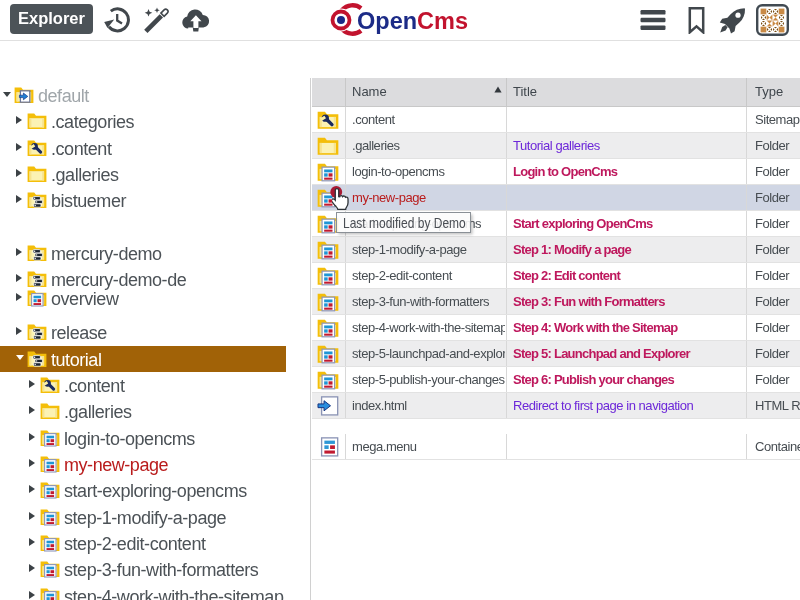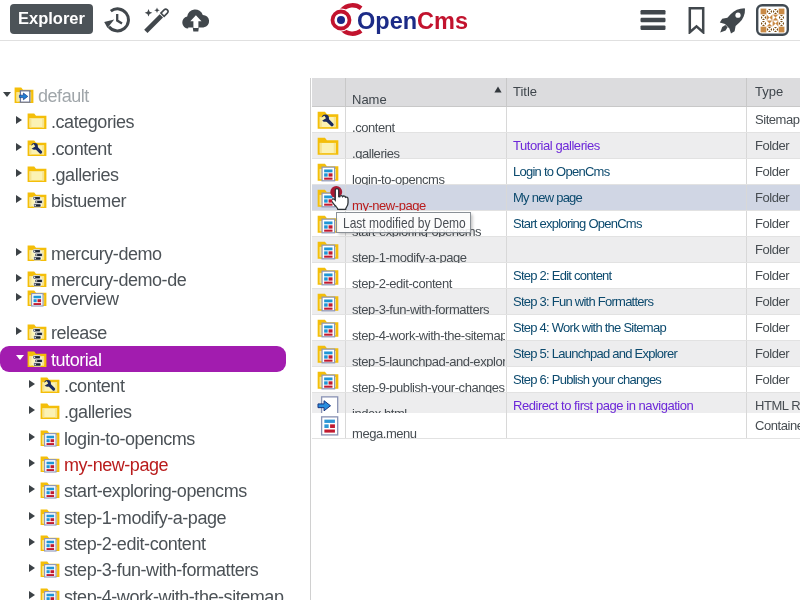--- a/index.html
+++ b/index.html
@@ -31,41 +31,41 @@
   border-right:1px solid #d0d0d0; overflow:hidden; }
 .trow { position:absolute; left:0; width:286px; height:26.35px; font-size:18px; letter-spacing:-0.45px;
   color:#4c5257; }
 .trow .lbl { position:absolute; top:4px; }
 .trow .tri { position:absolute; top:8px; width:0; height:0; }
 .tri.down { border-left:4.5px solid transparent; border-right:4.5px solid transparent;
   border-top:5.5px solid #3c4246; margin-top:1.5px; }
 .tri.right { border-top:4.5px solid transparent; border-bottom:4.5px solid transparent;
   border-left:6px solid #3c4246; }
 .trow .ico { position:absolute; top:3px; }
-.trow.selected { background:#a21caf; color:#fff;border-radius:9px; }
+.trow.selected { background:#a16207; color:#fff; }
 .trow.selected .tri.down { border-top-color:#fff; }
 .blue { color:#b91c1c; }
 .graytxt { color:#a0a6aa; }
 
 
 .table { position:absolute; left:312px; top:78px; width:488px; height:368px; }
 .thead { position:absolute; left:0; top:0; width:488px; height:29px; background:#dcdcde;
   border-bottom:1px solid #c8c8c8; font-size:13px; color:#3f464c; line-height:28px; }
 .trowt { position:absolute; left:0; width:488px; height:26px; font-size:13px; letter-spacing:-0.45px;
   color:#474d52; line-height:25px; border-bottom:1px solid #e2e2e2; background:#fff; }
 .trowt.stripe { background:#ededee; }
 .trowt.hl { background:#d0d6e4; }
 .col-ico { position:absolute; left:0; top:0; bottom:0; width:34px;
   border-right:1px solid #d8d8d8; }
-.col-name { position:absolute; left:40px; top:0; width:153px; overflow:hidden; white-space:nowrap;margin-top:8px; }
+.col-name { position:absolute; left:40px; top:0; width:153px; overflow:hidden; white-space:nowrap; }
 .col-title { position:absolute; left:201px; top:0; width:240px; overflow:hidden; white-space:nowrap; }
 .col-type { position:absolute; left:443px; top:0; width:45px; overflow:hidden; white-space:nowrap; }
 .vline1 { position:absolute; left:194px; top:0; bottom:0; width:0; border-right:1px solid #d8d8d8; }
 .vline2 { position:absolute; left:434px; top:0; bottom:0; width:0; border-right:1px solid #d8d8d8; }
-.bold { font-weight:normal; color:#0c4a6e; letter-spacing:-0.75px; }
+.bold { font-weight:bold; color:#be185d; letter-spacing:-0.75px; }
 .gtitle { color:#6d28d9; }
 .ticon { position:absolute; left:5px; top:2px; }
 
 
 .tooltip { position:absolute; left:336px; top:212px; width:135px; height:21px; white-space:nowrap;
   background:rgba(252,252,252,0.88); border:1px solid #8a9096; font-size:15px; color:#4a4e54;
   line-height:19px; padding-left:6px; box-shadow:1.5px 1.5px 3px rgba(0,0,0,.25); z-index:30; }
 .tooltip span { display:inline-block; transform:scaleX(0.8); transform-origin:0 50%; }
 </style>
 </head>
@@ -394,21 +394,20 @@
         <div class="vline2"></div>
       </div>
       <div class="trowt hl" style="top:107px">
         <div class="col-ico">
           <svg class="ticon" width="22" height="22" viewBox="0 0 20 20" style="overflow:visible">
             <use href="#ico-folder-layout"></use>
             <circle cx="17.5" cy="4.5" r="5.4" fill="#a81a33"></circle>
           </svg>
         </div>
         <div class="col-name blue">my-new-page</div>
-        <div class="col-title bold">My new page</div>
         <div class="col-type">Folder</div>
         <div class="vline1"></div>
         <div class="vline2"></div>
       </div>
       <div class="trowt" style="top:133px">
         <div class="col-ico">
           <svg class="ticon" width="22" height="22" viewBox="0 0 20 20" style="overflow:visible">
             <use href="#ico-folder-layout"></use>
           </svg>
         </div>
@@ -418,20 +417,21 @@
         <div class="vline1"></div>
         <div class="vline2"></div>
       </div>
       <div class="trowt stripe" style="top:159px">
         <div class="col-ico">
           <svg class="ticon" width="22" height="22" viewBox="0 0 20 20" style="overflow:visible">
             <use href="#ico-folder-layout"></use>
           </svg>
         </div>
         <div class="col-name">step-1-modify-a-page</div>
+        <div class="col-title bold">Step 1: Modify a page</div>
         <div class="col-type">Folder</div>
         <div class="vline1"></div>
         <div class="vline2"></div>
       </div>
       <div class="trowt" style="top:185px">
         <div class="col-ico">
           <svg class="ticon" width="22" height="22" viewBox="0 0 20 20" style="overflow:visible">
             <use href="#ico-folder-layout"></use>
           </svg>
         </div>
@@ -476,39 +476,39 @@
         <div class="col-type">Folder</div>
         <div class="vline1"></div>
         <div class="vline2"></div>
       </div>
       <div class="trowt" style="top:289px">
         <div class="col-ico">
           <svg class="ticon" width="22" height="22" viewBox="0 0 20 20" style="overflow:visible">
             <use href="#ico-folder-layout"></use>
           </svg>
         </div>
-        <div class="col-name">step-9-publish-your-changes</div>
+        <div class="col-name">step-5-publish-your-changes</div>
         <div class="col-title bold">Step 6: Publish your changes</div>
         <div class="col-type">Folder</div>
         <div class="vline1"></div>
         <div class="vline2"></div>
       </div>
       <div class="trowt stripe" style="top:315px">
         <div class="col-ico">
           <svg class="ticon" width="22" height="22" viewBox="0 0 20 20" style="overflow:visible">
             <use href="#ico-page-arrow"></use>
           </svg>
         </div>
         <div class="col-name">index.html</div>
         <div class="col-title gtitle">Redirect to first page in navigation</div>
         <div class="col-type">HTML Redirect</div>
         <div class="vline1"></div>
         <div class="vline2"></div>
       </div>
-      <div class="trowt" style="top:335px">
+      <div class="trowt" style="top:356px">
         <div class="col-ico">
           <svg class="ticon" width="22" height="22" viewBox="0 0 20 20" style="overflow:visible">
             <use href="#ico-page-layout"></use>
           </svg>
         </div>
         <div class="col-name">mega.menu</div>
         <div class="col-title gtitle"></div>
         <div class="col-type">Container page</div>
         <div class="vline1"></div>
         <div class="vline2"></div>

